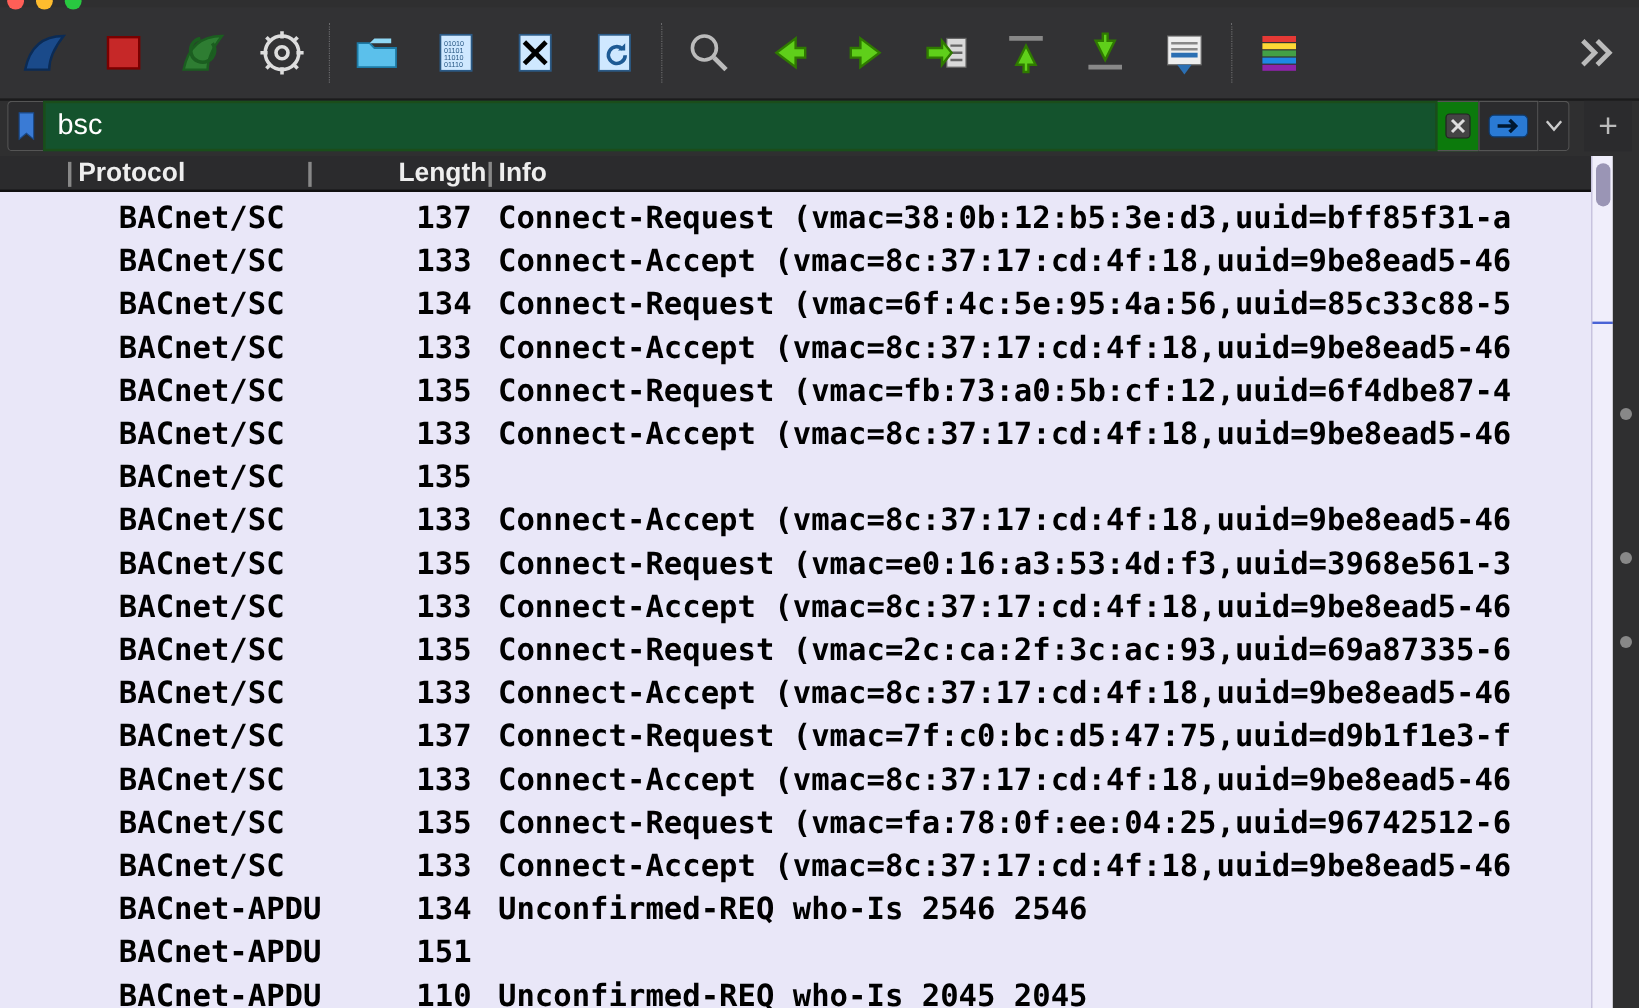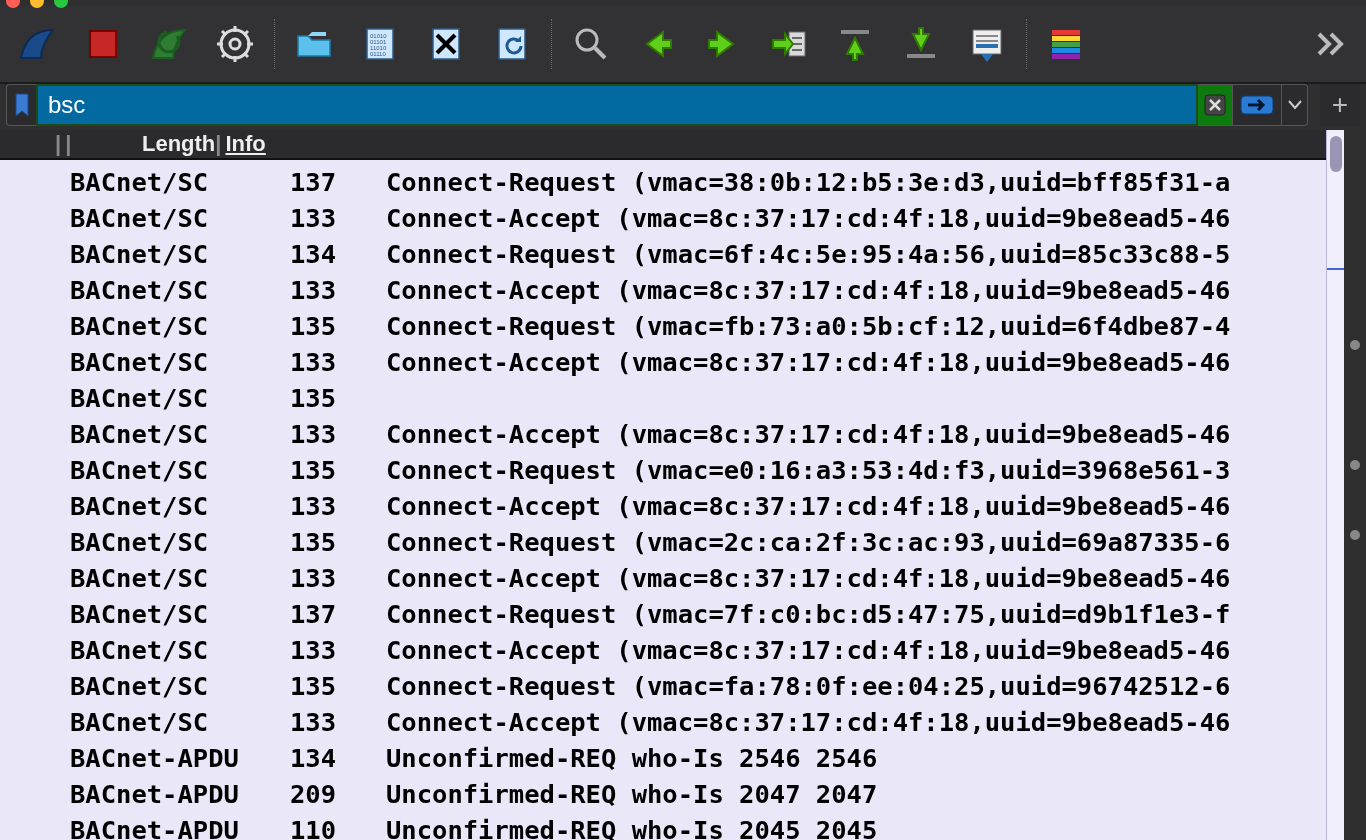--- a/index.html
+++ b/index.html
@@ -57,21 +57,21 @@
   .bookmark-tab {
     width: 30px;
     background: #2b2b2d;
     border: 1px solid #555;
     border-right: none;
     border-radius: 4px 0 0 4px;
     display: flex; align-items: center; justify-content: center;
   }
   .filter-input {
     flex: 1;
-    background: #0369a1;
+    background: #14532d;
     border: 2px solid #1a4d1a;
     color: #fff;
     font-size: 24px;
     font-family: inherit;
     padding: 0 10px;
     outline: none;
   }
   .filter-clear, .filter-apply, .filter-drop, .filter-add {
     width: 40px;
     background: #2b2b2d;
@@ -105,40 +105,40 @@
     display: flex;
     align-items: center;
     color: #eee;
     font-size: 22px;
     font-weight: 600;
     padding-left: 55px;
   }
   .pt-header .col-sep { color:#888; padding: 0 4px 0 0; }
   .col-protocol { width: 190px; }
   .col-length   { width: 140px; text-align: right; }
-  .col-info     { flex: 1; text-decoration: underline; }
+  .col-info     { flex: 1; }
 
   .pt-body {
     font-family: ui-monospace, "SF Mono", Menlo, Consolas, monospace;
     font-size: 25.5px;
     font-weight: 600;
     color: #000;
     line-height: 36px;
     padding-top: 4px;
     white-space: nowrap;
     overflow: hidden;
   }
   .row {
     display: flex;
-    padding-left: 70px;
+    padding-left: 99px;
     height: 36px;
     align-items: center;
   }
   .cell-proto { width: 192px; }
-  .cell-len   { width: 124px; text-align: center; padding-right: 22px; }
+  .cell-len   { width: 124px; text-align: right; padding-right: 22px; }
   .cell-info  { flex: 1; overflow: hidden; }
 
   
   .vscroll {
     position: absolute;
     right: 22px; top: 0; bottom: 0;
     width: 18px;
     background: #f0eefb;
     border-left: 1px solid #bdb8d8;
   }
@@ -338,20 +338,21 @@
       <path d="M1 1l6 7 6-7" fill="none" stroke="#ccc" stroke-width="2"></path>
     </svg>
   </div>
   <div class="filter-add">+</div>
 </div>
 
 <div class="packet-pane">
   <div class="packet-table">
     <div class="pt-header">
       <span class="col-sep">|</span>
+      <span class="col-protocol">Protocol</span>
       <span class="col-sep">|</span>
       <span class="col-length">Length</span>
       <span class="col-sep">|</span>
       <span class="col-info">Info</span>
     </div>
     <div class="pt-body" id="pt-body">
         <div class="row">
           <span class="cell-proto">BACnet/SC</span>
           <span class="cell-len">137</span>
           <span class="cell-info">Connect-Request (vmac=38:0b:12:b5:3e:d3,uuid=bff85f31-a</span>
@@ -430,22 +431,21 @@
           <span class="cell-len">133</span>
           <span class="cell-info">Connect-Accept (vmac=8c:37:17:cd:4f:18,uuid=9be8ead5-46</span>
         </div>
         <div class="row">
           <span class="cell-proto">BACnet-APDU</span>
           <span class="cell-len">134</span>
           <span class="cell-info">Unconfirmed-REQ who-Is 2546 2546</span>
         </div>
         <div class="row">
           <span class="cell-proto">BACnet-APDU</span>
-          <span class="cell-len">209</span>
-          <span class="cell-info">Unconfirmed-REQ who-Is 2047 2047</span>
+          <span class="cell-len">151</span>
         </div>
         <div class="row">
           <span class="cell-proto">BACnet-APDU</span>
           <span class="cell-len">110</span>
           <span class="cell-info">Unconfirmed-REQ who-Is 2045 2045</span>
         </div>
       </div>
   </div>
 
   <div class="vscroll">

